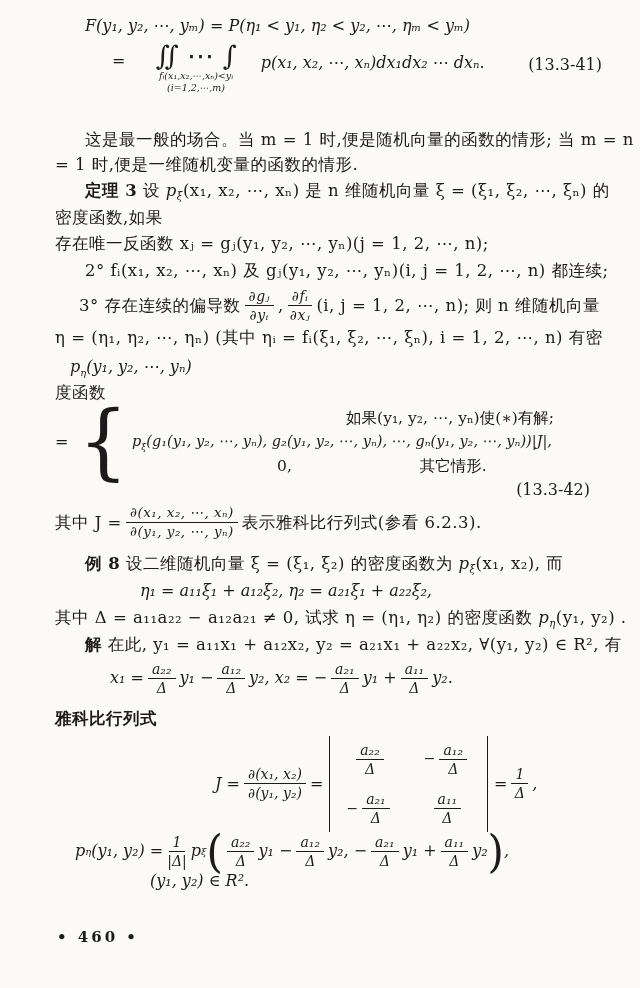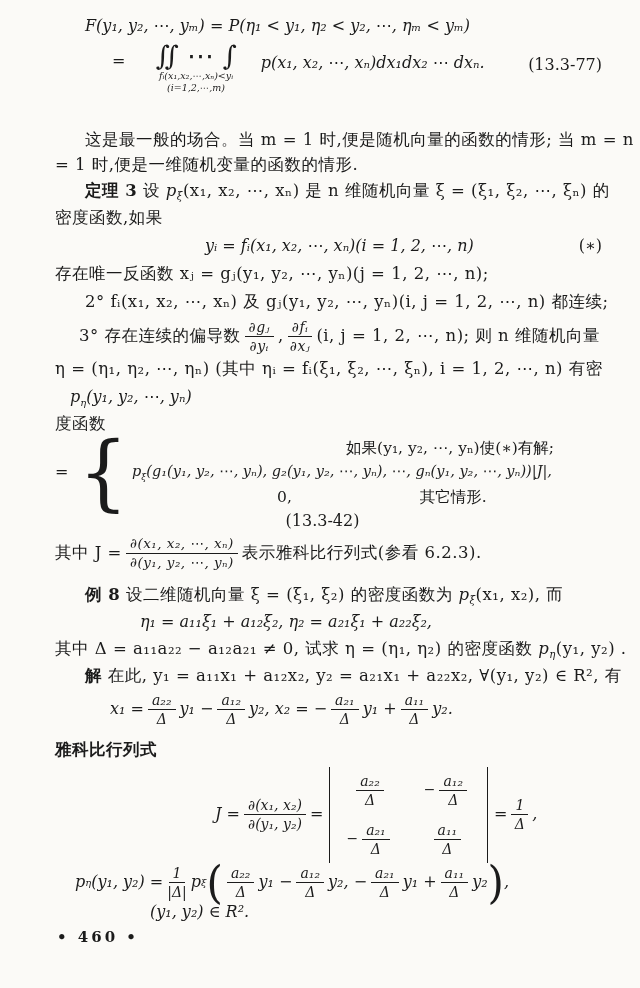--- a/index.html
+++ b/index.html
@@ -52,35 +52,31 @@
 
   <div class="ln m" style="margin-left:30px">F(y₁, y₂, ⋯, yₘ) = P(η₁ &lt; y₁, η₂ &lt; y₂, ⋯, ηₘ &lt; yₘ)</div>
   <div class="ln m rowt" style="margin-top:2px;height:78px">
     <span style="margin-left:57px;padding-top:8px">=</span>
     <span class="intcol">
       <span class="intsym">∬ ⋯ ∫</span>
       <span class="lim">fᵢ(x₁,x₂,⋯,xₙ)&lt;yᵢ</span>
       <span class="lim">(i=1,2,⋯,m)</span>
     </span>
     <span style="margin-left:24px;padding-top:10px">p(x₁, x₂, ⋯, xₙ)dx₁dx₂ ⋯ dxₙ.</span>
-    <span class="rlbl" style="top:12px">(13.3-77)</span>
+    <span class="rlbl" style="top:12px">(13.3-41)</span>
   </div>
 
   <div class="ln cn" style="margin-top:8px;text-indent:30px">这是最一般的场合。当 m = 1 时,便是随机向量的函数的情形; 当 m = n</div>
   <div class="ln cn">= 1 时,便是一维随机变量的函数的情形.</div>
 
   <div class="ln cn" style="text-indent:30px">
     <span class="b">定理 3</span><span>  设 </span><i>p</i><sub class="sb">ξ</sub><span>(x₁, x₂, ⋯, xₙ) 是 n 维随机向量 ξ = (ξ₁, ξ₂, ⋯, ξₙ) 的</span>
   </div>
   <div class="ln cn">密度函数,如果</div>
 
-  <div class="ln m" style="margin:3px 0;padding-left:150px">
-    <span>yᵢ = fᵢ(x₁, x₂, ⋯, xₙ)(i = 1, 2, ⋯, n)</span>
-    <span class="rlbl" style="top:0">(∗)</span>
-  </div>
   <div class="ln cn">存在唯一反函数 xⱼ = gⱼ(y₁, y₂, ⋯, yₙ)(j = 1, 2, ⋯, n);</div>
   <div class="ln cn" style="text-indent:30px;margin-top:2px">2° fᵢ(x₁, x₂, ⋯, xₙ) 及 gⱼ(y₁, y₂, ⋯, yₙ)(i, j = 1, 2, ⋯, n) 都连续;</div>
 
   <div class="ln cn row" style="margin-left:24px;margin-top:4px">
     <span>3° 存在连续的偏导数</span>
     <span class="fr" style="font-size:14px">
         <span class="nu">∂gⱼ</span>
         <span class="de">∂yᵢ</span>
       </span>
     <span>,</span>
@@ -103,21 +99,21 @@
     <span class="brace">{</span>
     <span class="cases">
       <span class="ln ccond" style="display:block">如果(y₁, y₂, ⋯, yₙ)使(∗)有解;</span>
       <span class="ln case1" style="display:block"><i>p</i><sub class="sb">ξ</sub><span>(g₁(y₁, y₂, ⋯, yₙ), g₂(y₁, y₂, ⋯, yₙ), ⋯, gₙ(y₁, y₂, ⋯, yₙ))|J|,</span></span>
       <span class="crow2">
         <span style="margin-left:145px">0,</span>
         <span style="margin-left:128px">其它情形.</span>
       </span>
     </span>
   </div>
-  <div class="ln" style="text-align:center;padding-right:12px;margin-top:0">(13.3-42)</div>
+  <div class="ln" style="text-align:right;padding-right:12px;margin-top:0">(13.3-42)</div>
 
   <div class="ln cn row" style="margin-top:2px">
     <span>其中 J =</span>
     <span class="fr" style="font-size:13.5px">
         <span class="nu">∂(x₁, x₂, ⋯, xₙ)</span>
         <span class="de">∂(y₁, y₂, ⋯, yₙ)</span>
       </span>
     <span>表示雅科比行列式(参看 6.2.3).</span>
   </div>
 

